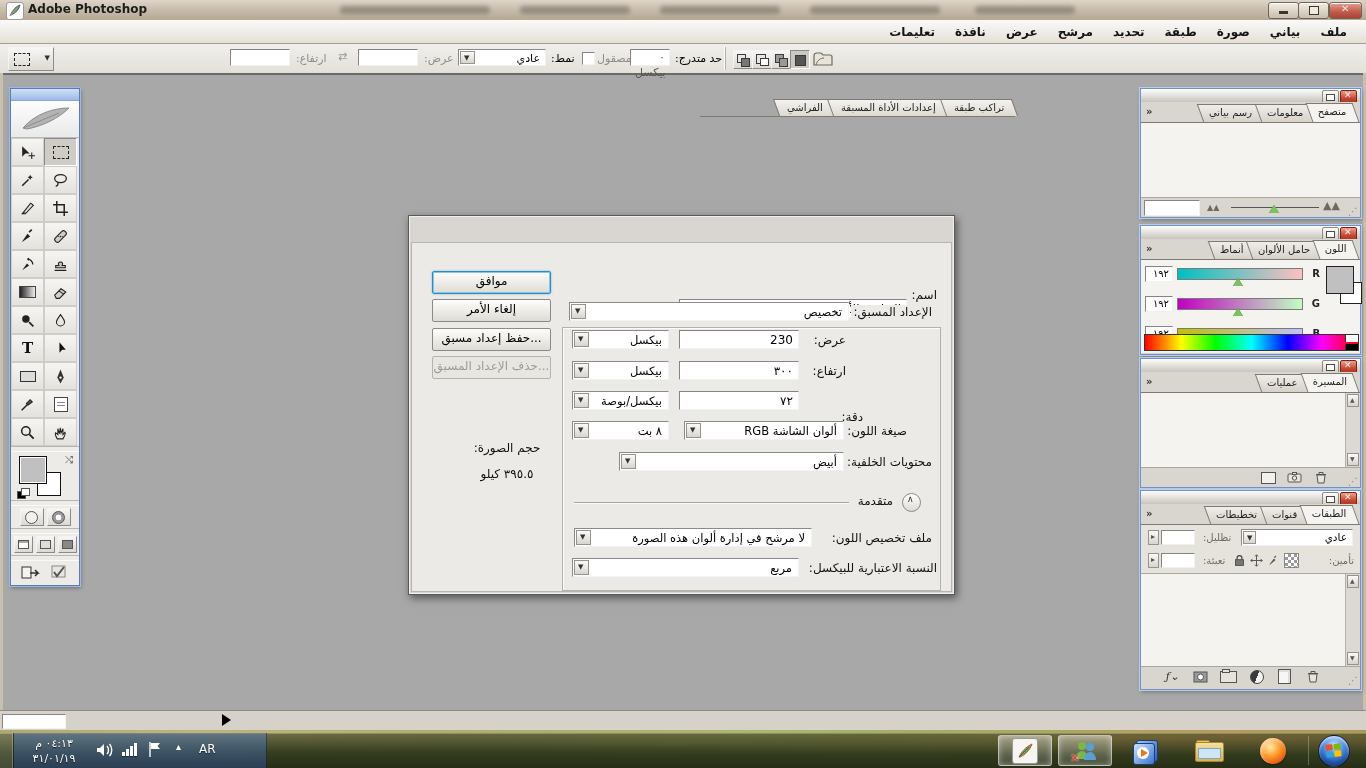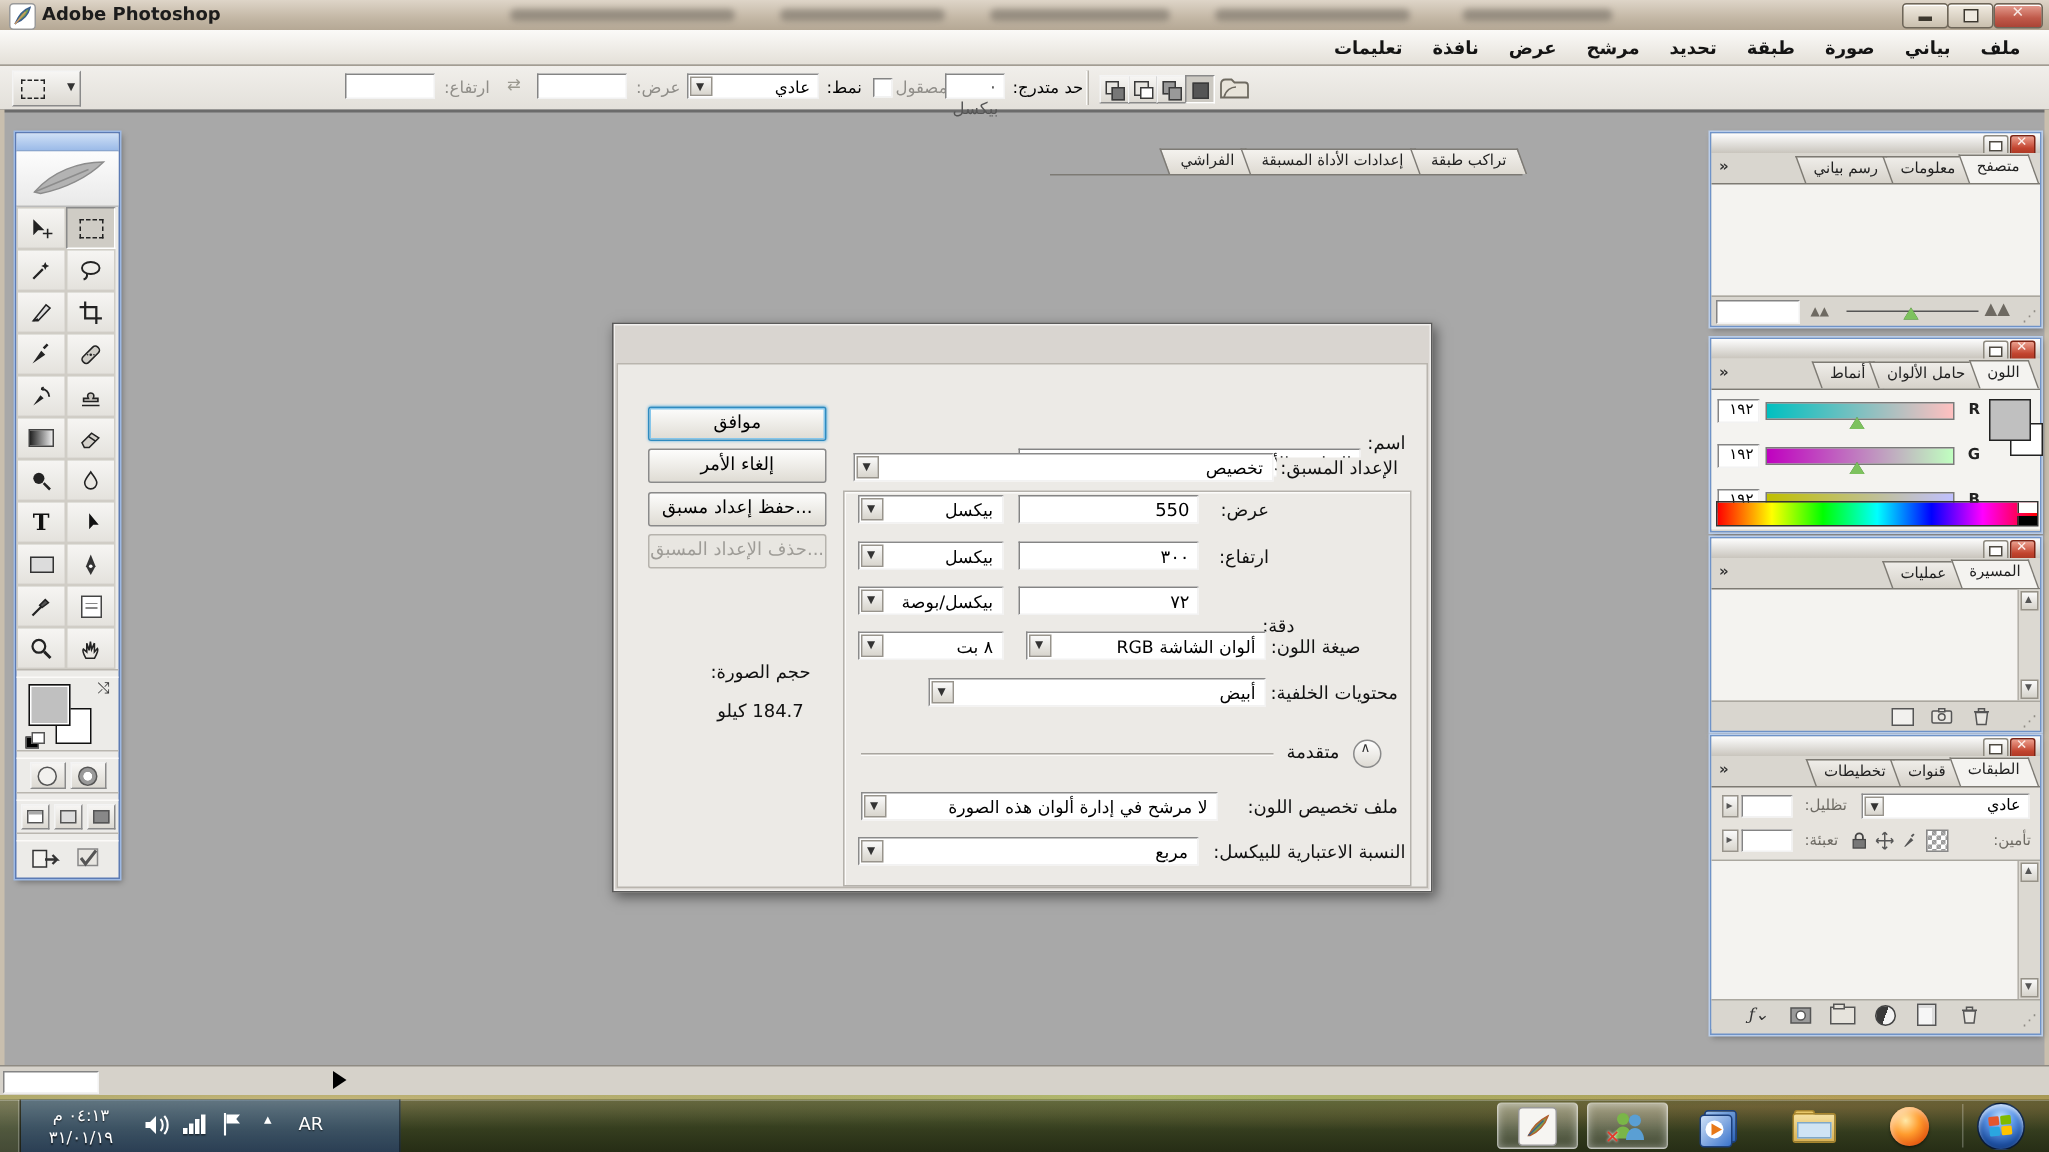--- a/index.html
+++ b/index.html
@@ -446,21 +446,21 @@
     <div id="groupframe" class="abs"></div>
 
     <span class="dlabel" style="right:16px;top:62px;background:#eceae6;padding:0 3px;">الإعداد المسبق:</span>
     <div class="dcombo" style="left:157px;top:59px;width:280px;">
       <span class="v">تخصيص</span>
       <span class="arw"></span>
     </div>
 
     <span class="dlabel" style="right:105px;top:90px;">عرض:</span>
     <div class="dinput sunken" style="left:267px;top:87px;width:120px;">
-      <span class="v">550</span>
+      <span class="v">230</span>
     </div>
     <div class="dcombo" style="left:160px;top:87px;width:97px;">
       <span class="v">بيكسل</span>
       <span class="arw"></span>
     </div>
 
     <span class="dlabel" style="right:105px;top:121px;">ارتفاع:</span>
     <div class="dinput sunken" style="left:267px;top:118px;width:120px;">
       <span class="v">٣٠٠</span>
     </div>
@@ -506,21 +506,21 @@
       <span class="arw"></span>
     </div>
 
     <span class="dlabel" style="right:14px;top:318px;">النسبة الاعتبارية للبيكسل:</span>
     <div class="dcombo" style="left:160px;top:315px;width:227px;">
       <span class="v">مربع</span>
       <span class="arw"></span>
     </div>
 
     <span class="dlabel" style="left:52px;top:198px;width:86px;text-align:center;">حجم الصورة:</span>
-    <span class="dlabel" style="left:52px;top:224px;width:86px;text-align:center;">184.7 كيلو</span>
+    <span class="dlabel" style="left:52px;top:224px;width:86px;text-align:center;">٣٩٥.٥ كيلو</span>
   </div>
 </div>
 
 <div class="panel abs" style="top:88px;height:130px;">
   <div class="pstrip">
     <span class="pmin"></span>
     <span class="pclose"></span>
   </div>
   <div class="ptabs">
     <span class="chev">»</span>

